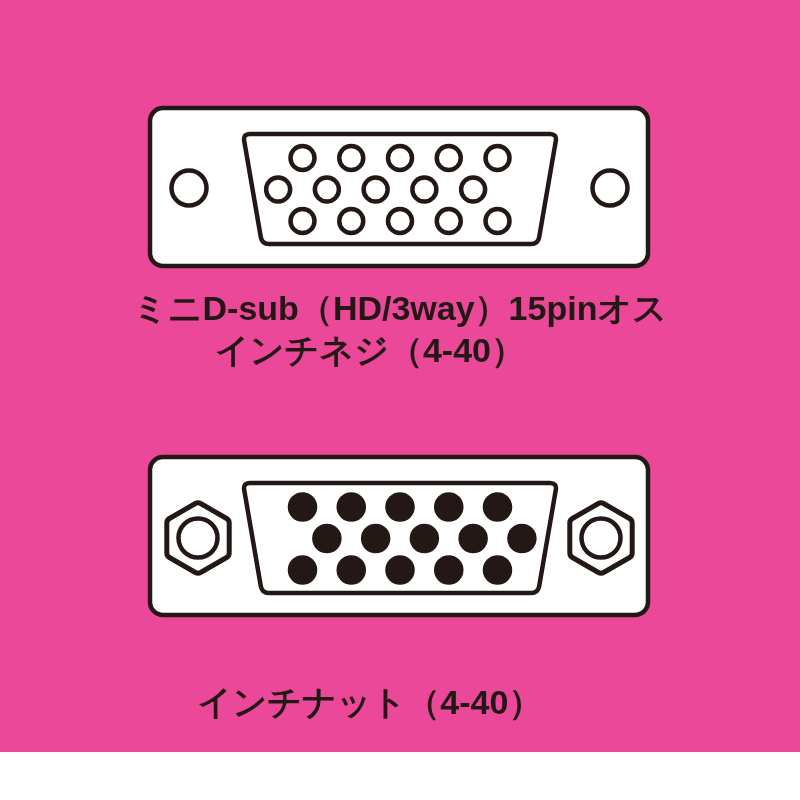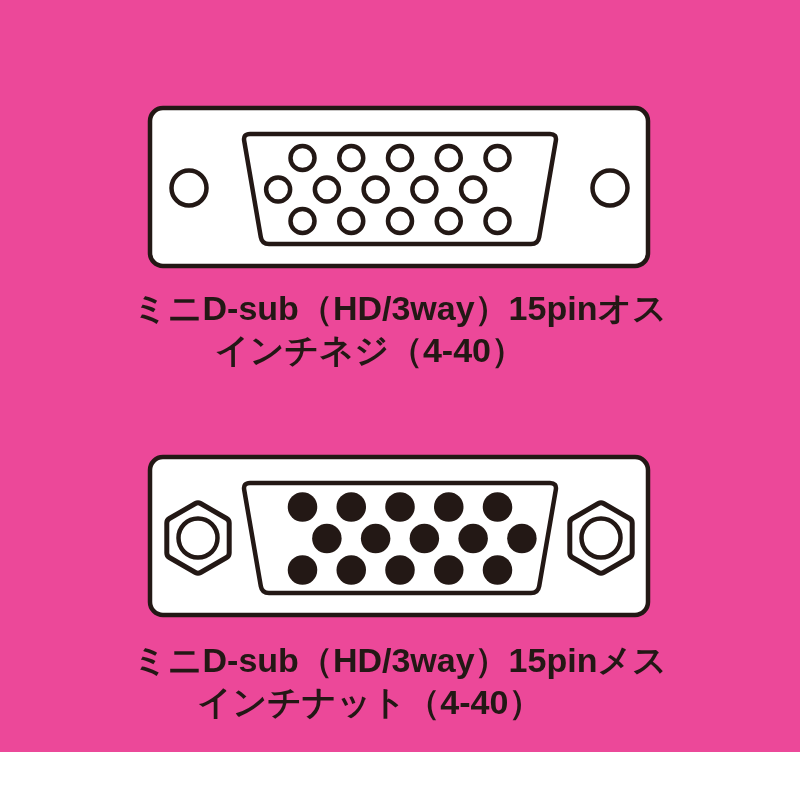--- a/index.html
+++ b/index.html
@@ -68,15 +68,14 @@
         <circle cx="351.25" cy="570" r="14.75" fill="#231815"></circle>
         <circle cx="400" cy="570" r="14.75" fill="#231815"></circle>
         <circle cx="448.75" cy="570" r="14.75" fill="#231815"></circle>
         <circle cx="497.5" cy="570" r="14.75" fill="#231815"></circle>
       </g>
     </svg>
 
   <div class="cap" style="top: 290px; color: rgb(35, 24, 21);">ミニD-sub（HD/3way）15pinオス</div>
   <div class="cap cap-shift" style="top: 332px; color: rgb(35, 24, 21);">インチネジ（4-40）</div>
 
-  <div class="cap" style="top: 642px; color: rgb(35, 24, 21);">ミニD-sub（HD/3way）15pinメス</div>
   <div class="cap cap-shift" style="top: 684px; color: rgb(35, 24, 21);">インチナット（4-40）</div>
 </div>
 
 </body></html>

